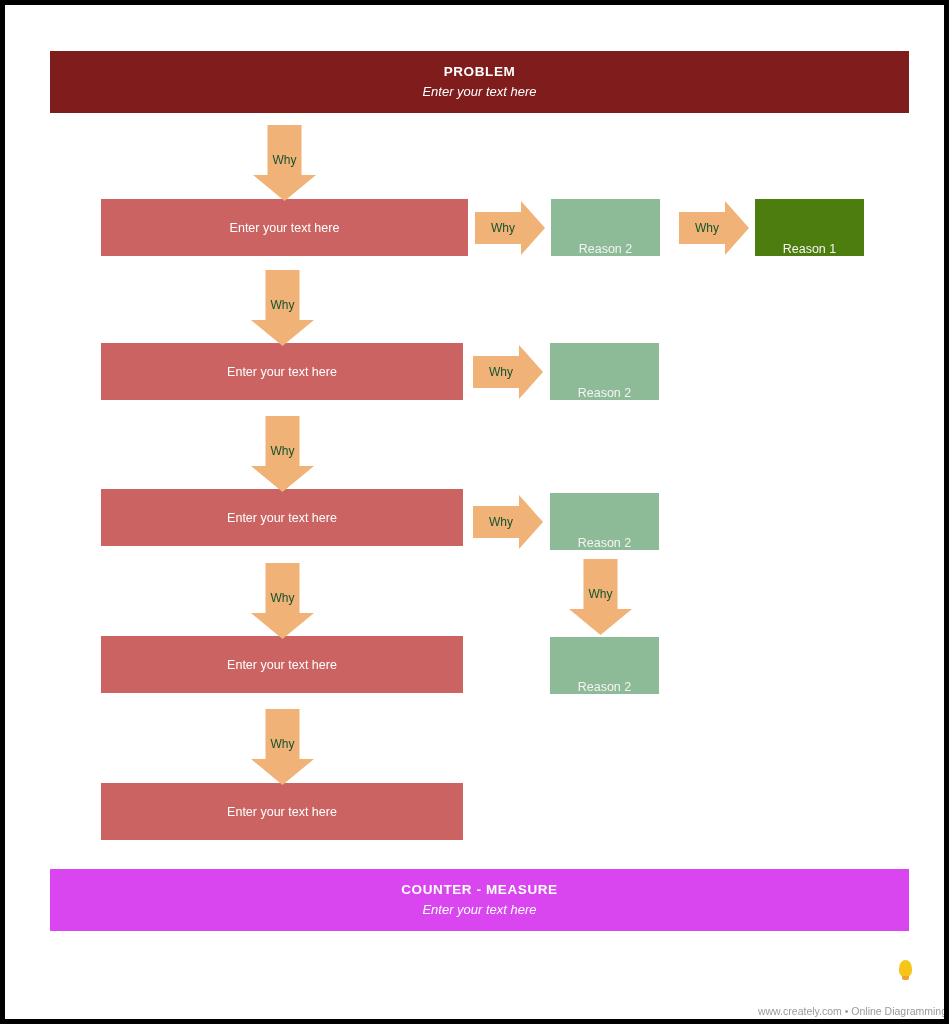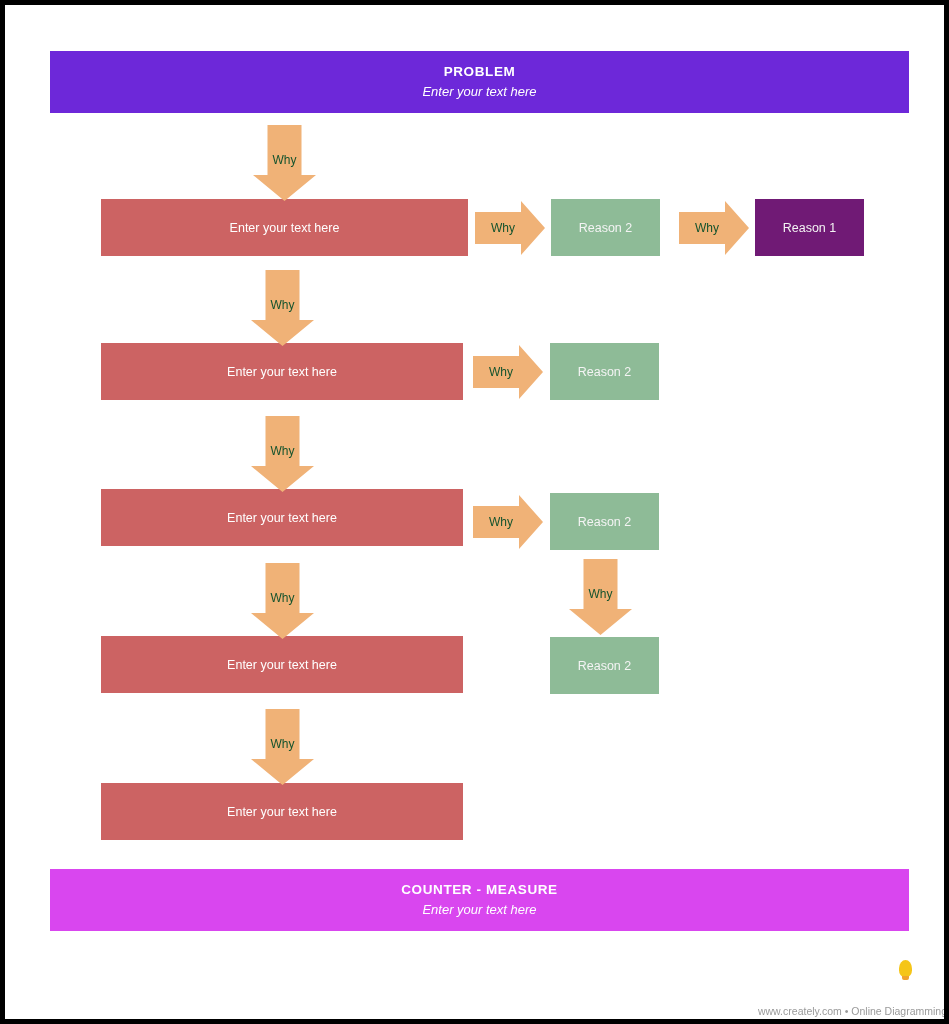--- a/index.html
+++ b/index.html
@@ -58,21 +58,21 @@
     justify-content: center;
     font-size: 12.5px;
   }
 
   
   .reason-box {
     position: absolute;
     background: #8ebb97;
     color: #f4f4f4;
     display: flex;
-    align-items: center;
+    align-items: flex-end;
     justify-content: center;
     font-size: 12.5px;
   }
 
   
   .arrow {
     position: absolute;
   }
   .arrow svg { display: block; }
   .arrow-label {
@@ -146,21 +146,21 @@
     font-size: 10.5px;
     color: #9a9a9a;
     white-space: nowrap;
   }
 </style>
 </head>
 <body>
 
 <div class="page">
   <div class="canvas" id="canvas">
-      <div class="banner" style="background: #6d28d9; left: 45px; top: 46px; width: 859px; height: 62px;">
+      <div class="banner" style="background: #7f1d1d; left: 45px; top: 46px; width: 859px; height: 62px;">
         <div class="banner-title">PROBLEM</div>
         <div class="banner-sub">Enter your text here</div>
       </div>
       <div class="banner" style="background: #d946ef; left: 45px; top: 864px; width: 859px; height: 62px;">
         <div class="banner-title">COUNTER - MEASURE</div>
         <div class="banner-sub">Enter your text here</div>
       </div>
       <div class="prob-box" style="background: rgb(204, 99, 99); left: 96px; top: 194px; width: 367px; height: 57px;">
         <span>Enter your text here</span>
       </div>
@@ -172,21 +172,21 @@
       </div>
       <div class="prob-box" style="background: rgb(204, 99, 99); left: 96px; top: 631px; width: 362px; height: 57px;">
         <span>Enter your text here</span>
       </div>
       <div class="prob-box" style="background: rgb(204, 99, 99); left: 96px; top: 778px; width: 362px; height: 57px;">
         <span>Enter your text here</span>
       </div>
       <div class="reason-box" style="background: rgb(142, 187, 151); left: 546px; top: 194px; width: 109px; height: 57px;">
         <span>Reason 2</span>
       </div>
-      <div class="reason-box" style="background: #701a75; left: 750px; top: 194px; width: 109px; height: 57px;">
+      <div class="reason-box" style="background: #4d7c0f; left: 750px; top: 194px; width: 109px; height: 57px;">
         <span>Reason 1</span>
       </div>
       <div class="reason-box" style="background: rgb(142, 187, 151); left: 545px; top: 338px; width: 109px; height: 57px;">
         <span>Reason 2</span>
       </div>
       <div class="reason-box" style="background: rgb(142, 187, 151); left: 545px; top: 488px; width: 109px; height: 57px;">
         <span>Reason 2</span>
       </div>
       <div class="reason-box" style="background: rgb(142, 187, 151); left: 545px; top: 632px; width: 109px; height: 57px;">
         <span>Reason 2</span>

